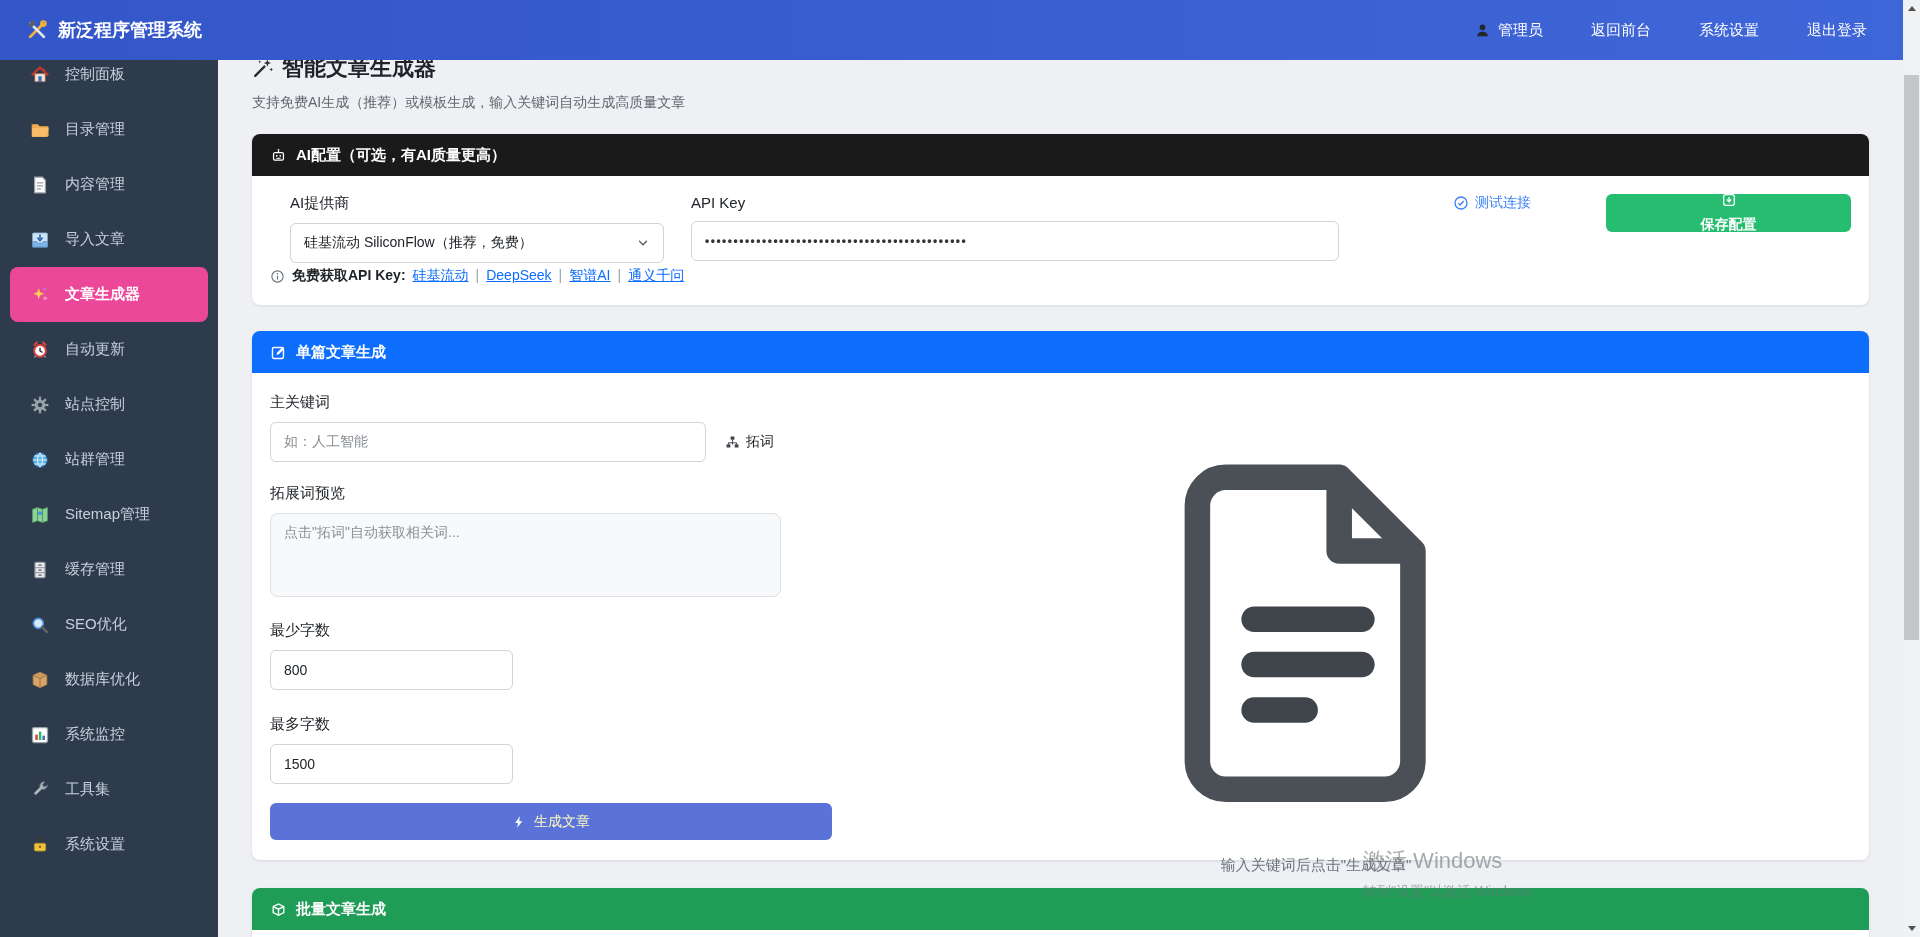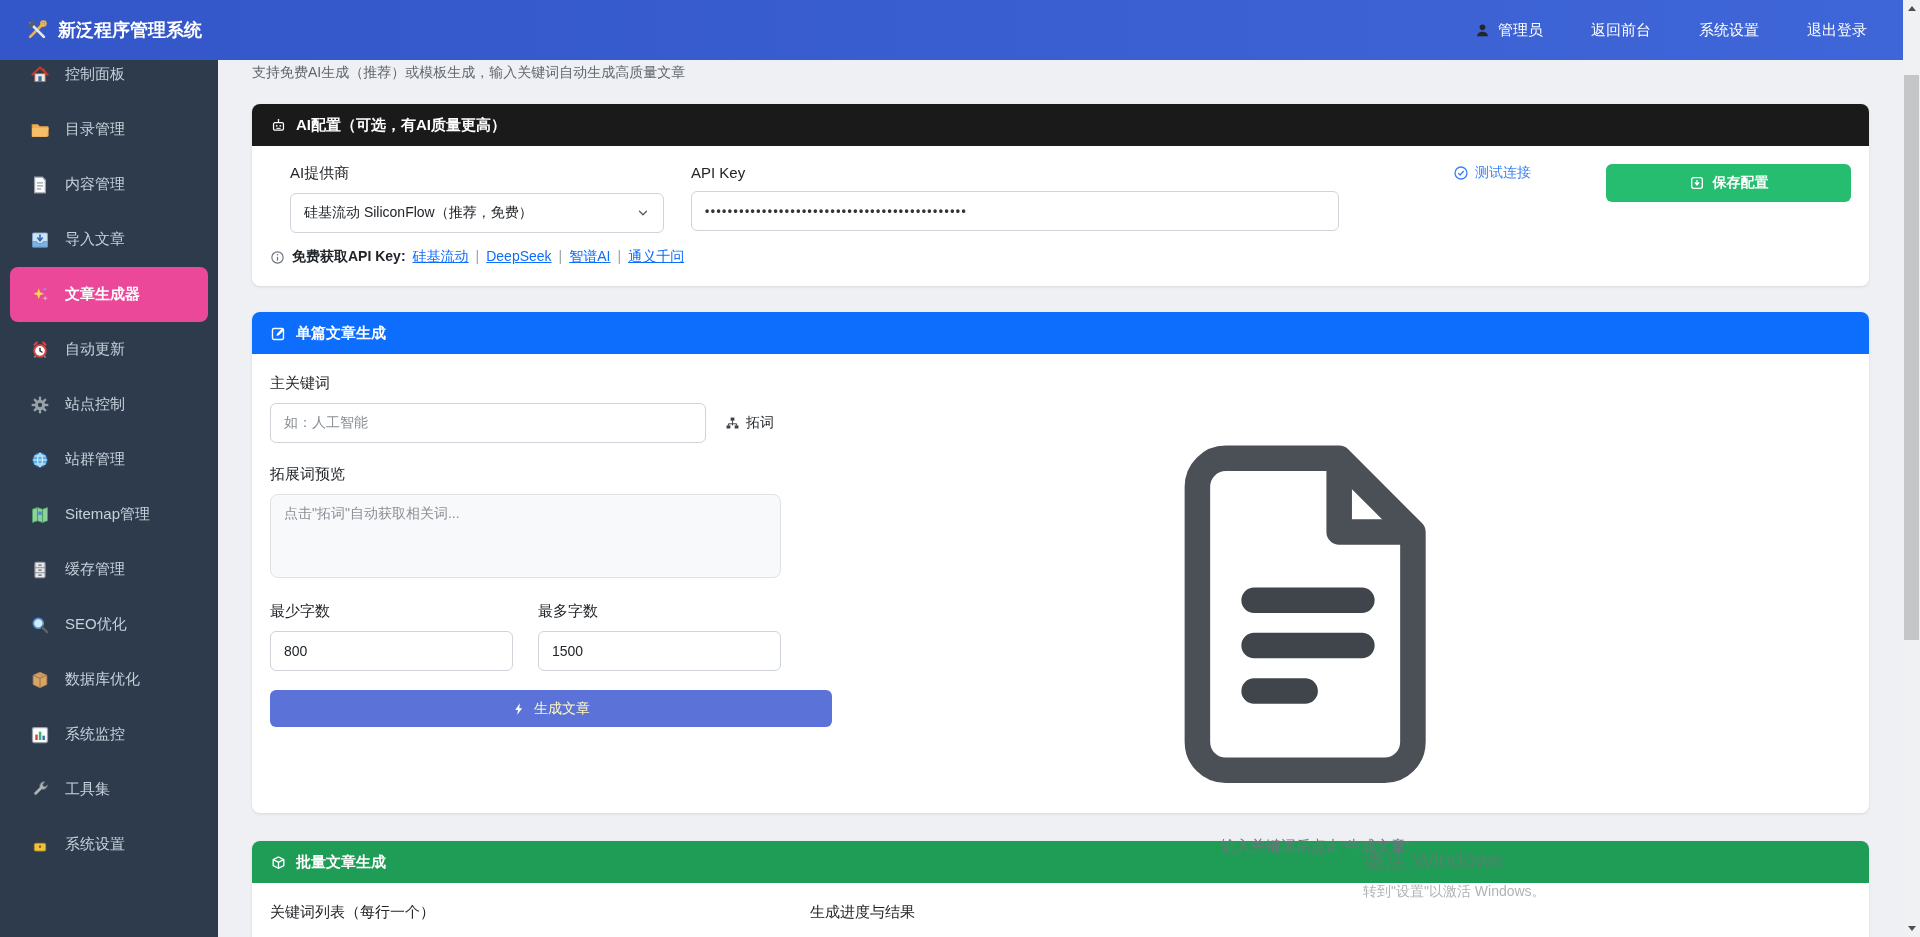--- a/index.html
+++ b/index.html
@@ -51,23 +51,23 @@
   .cfg-col1 { width:374px; }
   .cfg-col2 { width:648px; margin-left:27px; }
   .select { justify-content:space-between; cursor:pointer; }
   .select .icon { width:14px; height:14px; }
   .masked { letter-spacing:1.5px; font-size:12px; font-weight:bold; color:#333; overflow:hidden; white-space:nowrap; }
   .test-link { display:flex; align-items:center; gap:6px; color:#3b82f6; font-size:14px;
     margin-left:114px; margin-bottom:11px; cursor:pointer; }
   .test-link .icon { width:16px; height:16px; }
   .save-btn { margin-left:auto; width:245px; height:38px; background:#27bd70; border:none; border-radius:6px;
     color:#fff; font-size:14px; font-weight:bold; display:flex; align-items:center; justify-content:center;
-    gap:8px; cursor:pointer; margin-bottom:1px; }
+    gap:8px; cursor:pointer; margin-bottom:1px;flex-direction:column; }
   .save-btn .icon { width:16px; height:16px; }
-  .hint-row { margin-top:15px; display:flex; align-items:center; gap:7px; font-size:14px; }
+  .hint-row { margin-top:4px; display:flex; align-items:center; gap:7px; font-size:14px; }
   .hint-row .icon { width:15px; height:15px; }
   .hint-prefix { font-weight:bold; color:#212529; }
   .hint-links { display:flex; }
   .hint-links a { color:#0d6efd; text-decoration:underline; cursor:pointer; }
   .hint-links a + a::before { content:"|"; color:#9aa2aa; margin:0 7px; text-decoration:none; display:inline-block; }
 
   
   .two-col { display:flex; }
   .left-col { width:511px; }
   .right-col { flex:1; display:flex; flex-direction:column; align-items:center; }
@@ -78,21 +78,21 @@
   .expand-btn .icon { width:15px; height:15px; }
   .area { border:1px solid #dee2e6; border-radius:8px; background:#f8f9fa; width:511px; height:84px;
     padding:10px 13px; font-size:14px; }
   .nums-row { display:flex; gap:25px; }
   .num-col { width:243px; }
   .gen-btn { margin-top:19px; width:562px; height:37px; background:#5b73d8; border:none; border-radius:6px;
     color:#fef9c3; font-size:14px; display:flex; align-items:center; justify-content:center; gap:8px; cursor:pointer; }
   .gen-btn .icon { width:14px; height:14px; }
   .empty-state { padding-top:58px; text-align:center; }
   .empty-state .icon { width:66px; height:66px; }
-  .empty-hint { margin-top:40px; font-size:15px; color:#6c757d; } .mt22 { margin-top:22px; } .mt24 { margin-top:24px; }
+  .empty-hint { margin-top:40px; font-size:15px; color:#6c757d; } .mt22 { margin-top:22px; } .mt24 { margin-top:24px;flex-direction:column; }
 
   
   .batch-left { width:512px; }
   .batch-right { flex:1; margin-left:28px; }
 
   
   .watermark { position:absolute; left:1363px; top:846px; z-index:60; pointer-events:none; }
   .wm1 { font-size:22px; color:rgba(110,115,120,.60); }
   .wm2 { margin-top:7px; font-size:14px; color:rgba(110,115,120,.55); }
 
@@ -263,20 +263,29 @@
             <path d="M8.4 10V7.4a3.6 3.6 0 0 1 7.2 0V10" stroke="#3c3c3c" stroke-width="2.3" fill="none"></path>
             <rect x="5.2" y="10" width="13.6" height="9.2" rx="1.8" fill="#f0c23c" stroke="#b8902a"></rect>
             <circle cx="12" cy="14" r="1.4" fill="#7a5c14"></circle>
           </svg></span>
         <span>系统设置</span>
       </div>
     </div>
 
   <div class="main">
 
+    <div class="page-title">
+      <span class="icon"><svg viewBox="0 0 24 24" width="100%" height="100%" xmlns="http://www.w3.org/2000/svg">
+            <path d="M3.5 20.5L13.5 10.5" stroke="#2b2f33" stroke-width="2.6" stroke-linecap="round"></path>
+            <path d="M16.8 2.5l1.1 2.9 2.9 1.1-2.9 1.1-1.1 2.9-1.1-2.9-2.9-1.1 2.9-1.1z" fill="#2b2f33"></path>
+            <path d="M21 11.5l.6 1.6 1.6.6-1.6.6-.6 1.6-.6-1.6-1.6-.6 1.6-.6z" fill="#2b2f33"></path>
+            <path d="M8.5 3.5l.5 1.3 1.3.5-1.3.5-.5 1.3-.5-1.3-1.3-.5 1.3-.5z" fill="#2b2f33"></path>
+          </svg></span>
+      <span>智能文章生成器</span>
+    </div>
     <div class="page-sub">支持免费AI生成（推荐）或模板生成，输入关键词自动生成高质量文章</div>
 
     <div class="card" style="margin-top:22px;">
       <div class="card-head head-dark">
         <span class="icon"><svg viewBox="0 0 24 24" width="100%" height="100%" xmlns="http://www.w3.org/2000/svg">
               <rect x="5" y="8" width="14" height="10.5" rx="2" fill="none" stroke="#fff" stroke-width="1.8"></rect>
               <circle cx="9.5" cy="12.5" r="1.3" fill="#fff"></circle>
               <circle cx="14.5" cy="12.5" r="1.3" fill="#fff"></circle>
               <path d="M12 8V5m0 0h.1" stroke="#fff" stroke-width="1.8"></path>
               <circle cx="12" cy="4" r="1.2" fill="#fff"></circle>

